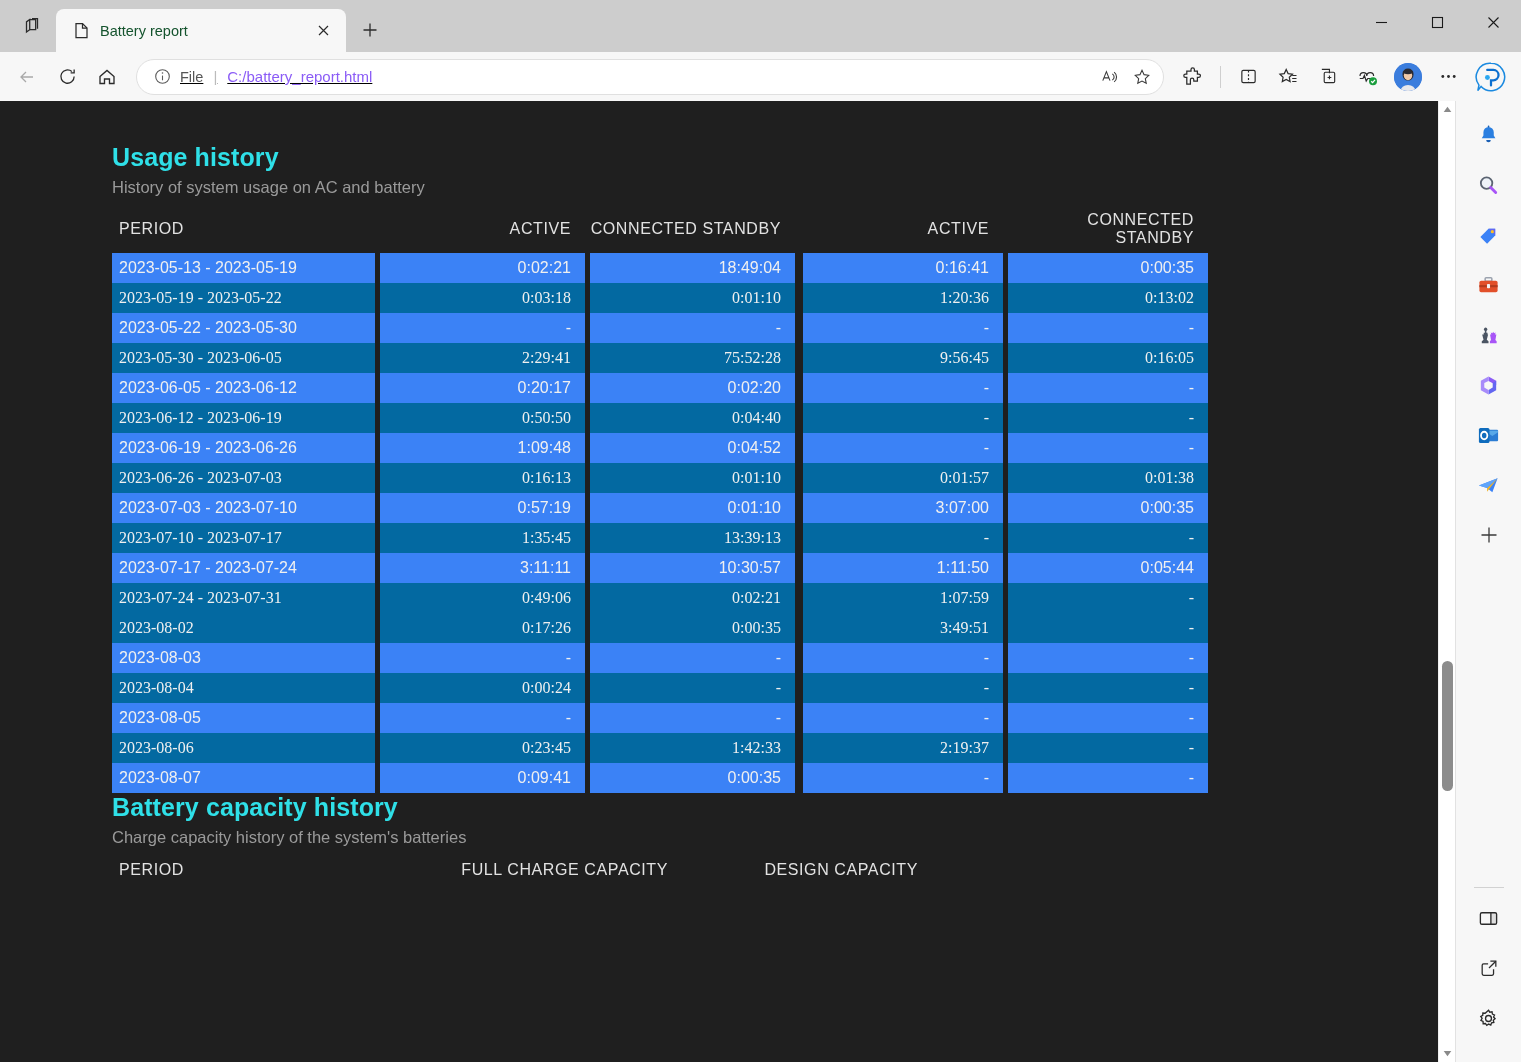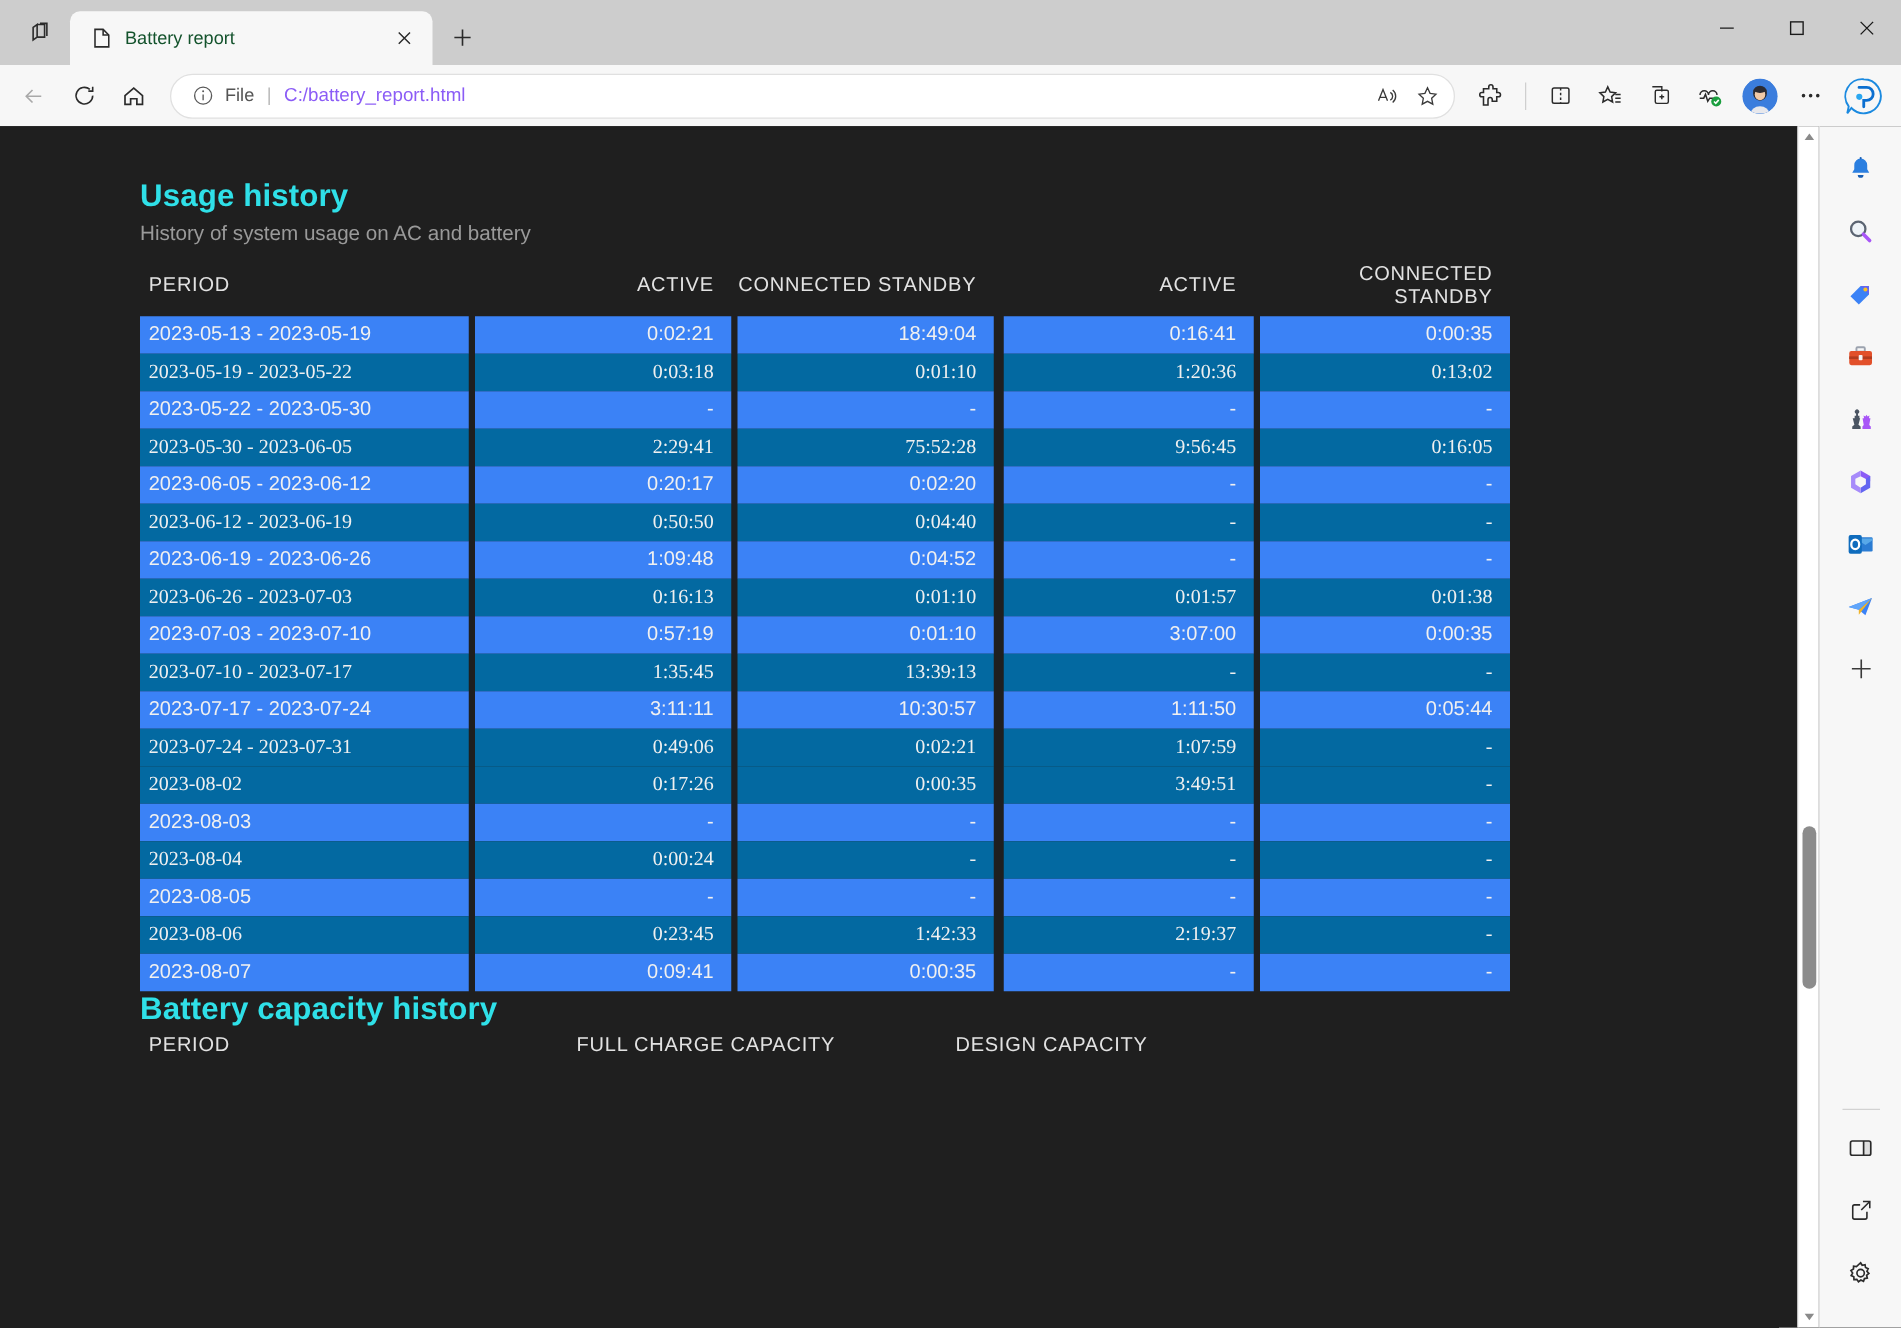--- a/index.html
+++ b/index.html
@@ -31,21 +31,21 @@
   .newtab {
     width: 36px; height: 36px; margin-left: 6px; margin-bottom: 4px;
     display: flex; align-items: center; justify-content: center; border-radius: 5px; cursor: pointer;
   }
   .wincontrols { position: absolute; right: 0; top: 0; display: flex; height: 45px; }
   .wc { width: 56px; height: 45px; display: flex; align-items: center; justify-content: center; cursor: pointer; }
 
   
   .toolbar {
     height: 49px; background: #f7f7f7; display: flex; align-items: center;
-    padding: 0 8px; gap: 2px; flex: none;
+    padding: 0 8px; gap: 2px; flex: none; text-decoration: underline;
   }
   .tbtn {
     width: 38px; height: 38px; border-radius: 5px; display: flex;
     align-items: center; justify-content: center; cursor: pointer; flex: none;
   }
   .omnibox {
     flex: 1; height: 36px; background: #ffffff; border-radius: 18px;
     display: flex; align-items: center; padding: 0 6px 0 14px; margin: 0 8px;
     border: 1px solid #e0e0e0; min-width: 0;
   }
@@ -56,21 +56,21 @@
   .omni-right { display: flex; gap: 2px; flex: none; }
   .omni-btn { width: 30px; height: 30px; border-radius: 15px; display: flex; align-items: center; justify-content: center; cursor: pointer; }
   .tb-divider { width: 1px; height: 22px; background: #cfcfcf; margin: 0 6px; flex: none; }
   .avatar {
     width: 28px; height: 28px; border-radius: 50%;
     background: #3b7ddd; display: flex; align-items: flex-end; justify-content: center; overflow: hidden; cursor: pointer;
   }
   .copilot-btn { width: 44px; height: 44px; display: flex; align-items: center; justify-content: center; cursor: pointer; flex: none; }
 
   
-  .bodyrow { flex: 1; display: flex; min-height: 0; background: #1b1b1b; }
+  .bodyrow { flex: 1; display: flex; min-height: 0; background: #1b1b1b; border-radius: 23px; }
   .page {
     flex: 1; background: #1f1f1f; position: relative; overflow: hidden; min-width: 0;
   }
   .page-inner { padding: 42px 0 0 112px; }
 
   h2.sect {
     color: #2fe0e8; font-size: 25px; font-weight: 600; letter-spacing: 0.1px;
     margin-bottom: 6px; font-family: "Liberation Sans", sans-serif;
   }
   .sect-sub { color: #9a9a9a; font-size: 16.5px; margin-bottom: 14px; }
@@ -506,20 +506,21 @@
                 <td class="spacer-col-wide"></td>
                 <td class="val w-aact">-</td>
                 <td class="spacer-col"></td>
                 <td class="val w-acs">-</td>
               </tr>
             </tbody>
         </table>
 
         <div class="sect2">
           <h2 class="sect">Battery capacity history</h2>
+          <div class="sect-sub">Charge capacity history of the system's batteries</div>
           <table class="report">
             <thead>
               <tr>
                 <th class="colhdr left" style="width:270px">PERIOD</th>
                 <th class="colhdr right" style="width:300px">FULL CHARGE CAPACITY</th>
                 <th class="colhdr right" style="width:250px">DESIGN CAPACITY</th>
               </tr>
             </thead>
           </table>
         </div>

